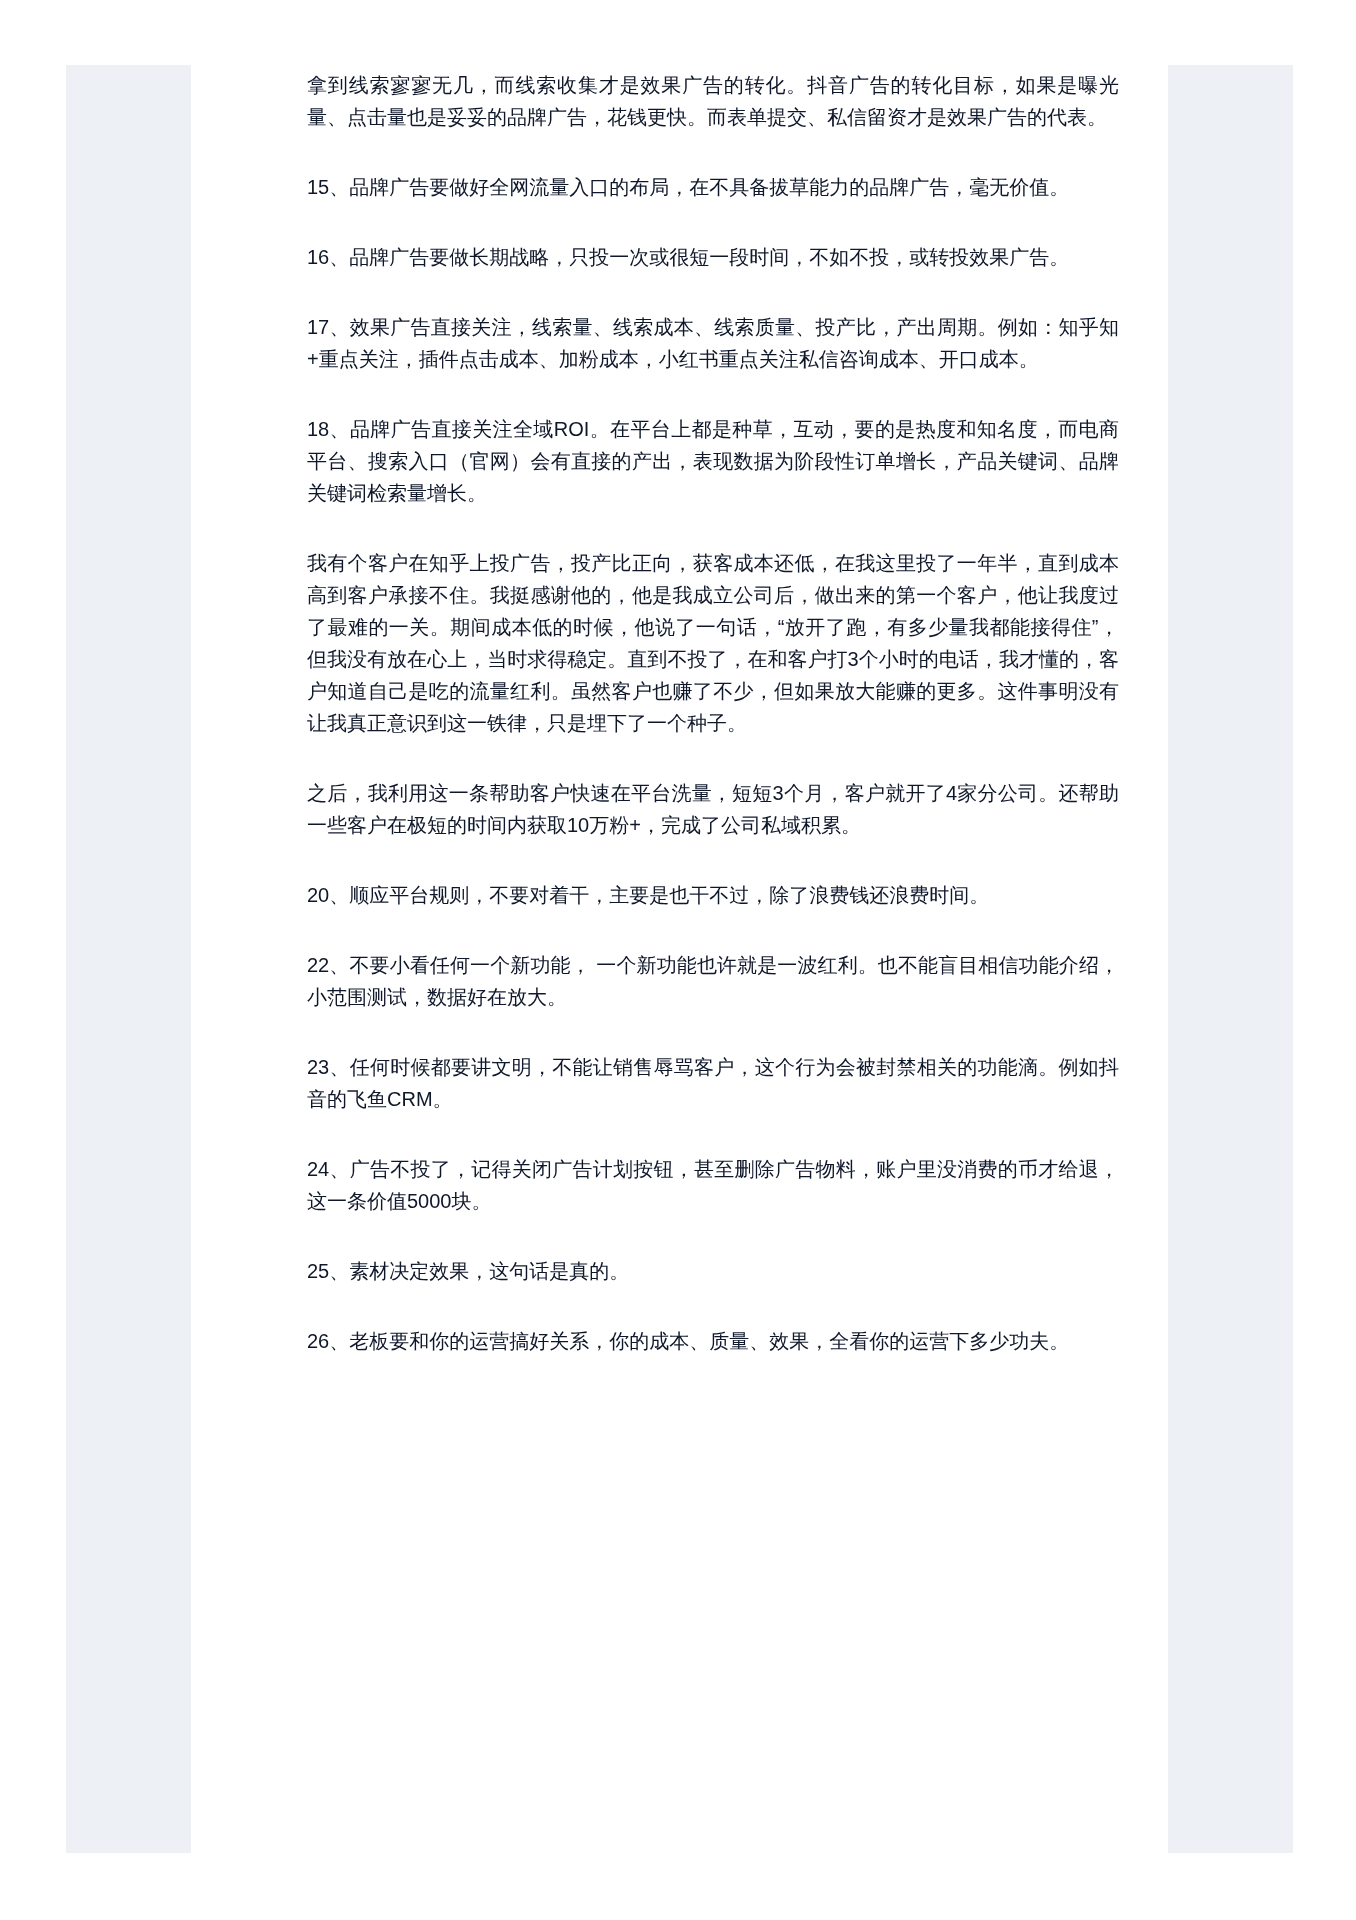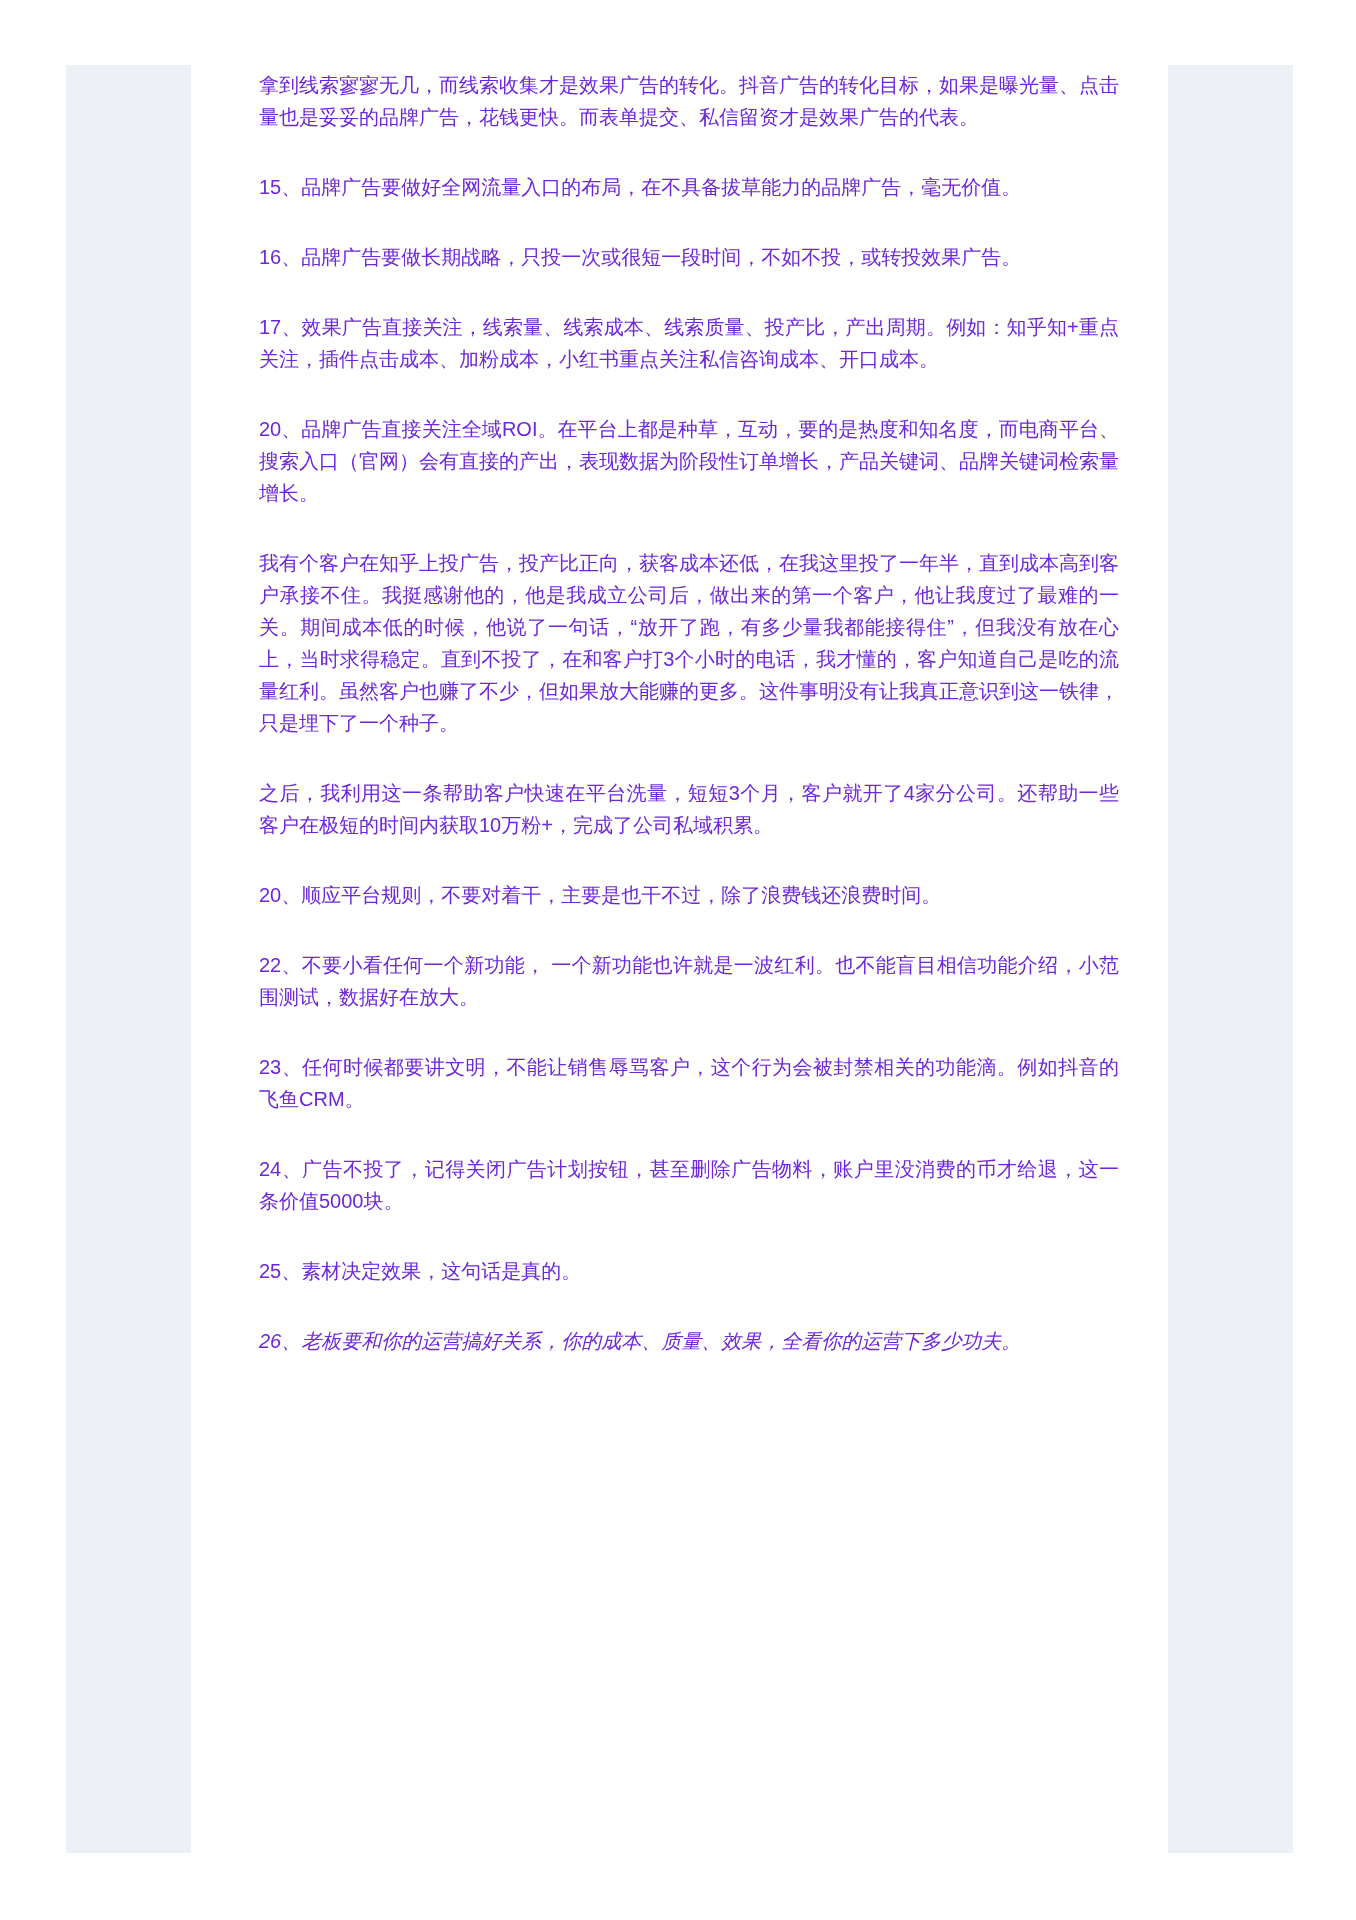--- a/index.html
+++ b/index.html
@@ -29,46 +29,46 @@
     position: absolute;
     left: 125px;   
     top: 0;
     width: 977px;
     height: 1788px;
     background: #ffffff;
   }
   .article-body {
     box-sizing: border-box;
     padding: 4px 49px 0 68px;
-    color: #6d28d9;
+    color: #0f172a;
     font-size: 20px;
     line-height: 32px;
     text-align: justify;
+    margin-left: 48px;
   }
   .article-body p {
     margin: 0 0 38px 0;
     max-width: 860px;
   }
   .article-body p:last-child {
     margin-bottom: 0;
-    font-style: italic;
   }
 </style>
 </head>
 <body>
 
 <div class="viewport">
   <div class="content-band">
     <div class="article-card">
       <div class="article-body">
           <p>拿到线索寥寥无几，而线索收集才是效果广告的转化。抖音广告的转化目标，如果是曝光量、点击量也是妥妥的品牌广告，花钱更快。而表单提交、私信留资才是效果广告的代表。</p>
           <p>15、品牌广告要做好全网流量入口的布局，在不具备拔草能力的品牌广告，毫无价值。</p>
           <p>16、品牌广告要做长期战略，只投一次或很短一段时间，不如不投，或转投效果广告。</p>
           <p>17、效果广告直接关注，线索量、线索成本、线索质量、投产比，产出周期。例如：知乎知+重点关注，插件点击成本、加粉成本，小红书重点关注私信咨询成本、开口成本。</p>
-          <p>20、品牌广告直接关注全域ROI。在平台上都是种草，互动，要的是热度和知名度，而电商平台、搜索入口（官网）会有直接的产出，表现数据为阶段性订单增长，产品关键词、品牌关键词检索量增长。</p>
+          <p>18、品牌广告直接关注全域ROI。在平台上都是种草，互动，要的是热度和知名度，而电商平台、搜索入口（官网）会有直接的产出，表现数据为阶段性订单增长，产品关键词、品牌关键词检索量增长。</p>
           <p>我有个客户在知乎上投广告，投产比正向，获客成本还低，在我这里投了一年半，直到成本高到客户承接不住。我挺感谢他的，他是我成立公司后，做出来的第一个客户，他让我度过了最难的一关。期间成本低的时候，他说了一句话，“放开了跑，有多少量我都能接得住”，但我没有放在心上，当时求得稳定。直到不投了，在和客户打3个小时的电话，我才懂的，客户知道自己是吃的流量红利。虽然客户也赚了不少，但如果放大能赚的更多。这件事明没有让我真正意识到这一铁律，只是埋下了一个种子。</p>
           <p>之后，我利用这一条帮助客户快速在平台洗量，短短3个月，客户就开了4家分公司。还帮助一些客户在极短的时间内获取10万粉+，完成了公司私域积累。</p>
           <p>20、顺应平台规则，不要对着干，主要是也干不过，除了浪费钱还浪费时间。</p>
           <p>22、不要小看任何一个新功能， 一个新功能也许就是一波红利。也不能盲目相信功能介绍，小范围测试，数据好在放大。</p>
           <p>23、任何时候都要讲文明，不能让销售辱骂客户，这个行为会被封禁相关的功能滴。例如抖音的飞鱼CRM。</p>
           <p>24、广告不投了，记得关闭广告计划按钮，甚至删除广告物料，账户里没消费的币才给退，这一条价值5000块。</p>
           <p>25、素材决定效果，这句话是真的。</p>
           <p>26、老板要和你的运营搞好关系，你的成本、质量、效果，全看你的运营下多少功夫。</p>
         </div>
     </div>

